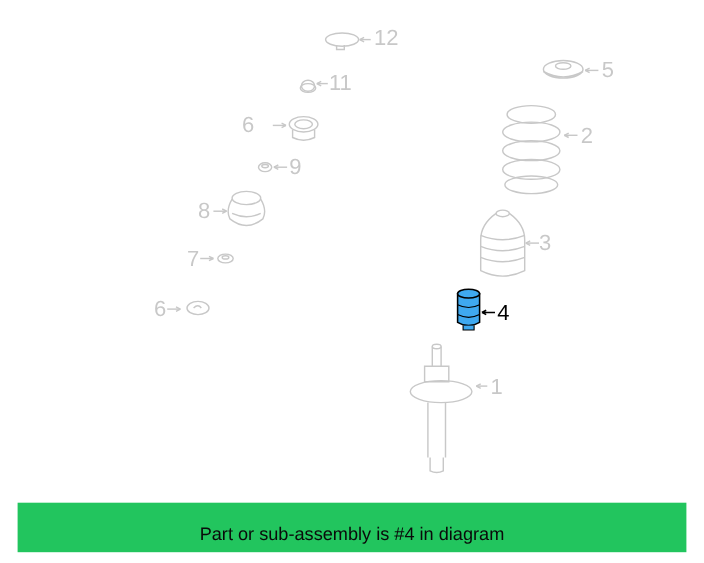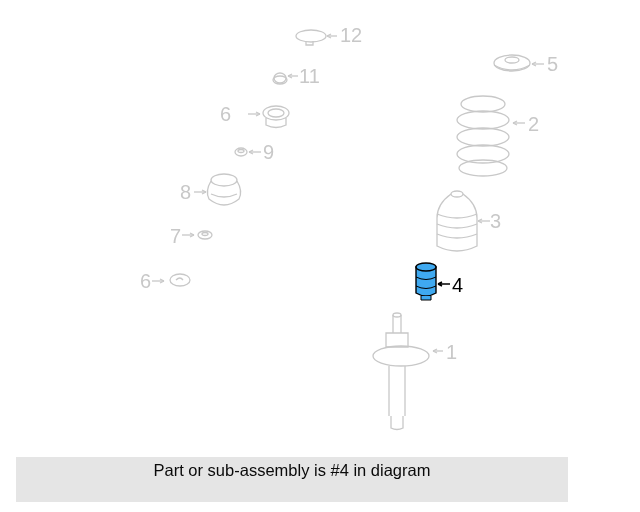--- a/index.html
+++ b/index.html
@@ -1,20 +1,20 @@
 <!DOCTYPE html>
 <html><head>
   <meta charset="utf-8">
   <style>
     html, body { margin:0; padding:0; background:#ffffff; }
     body { width:640px; height:512px; position:relative; overflow:hidden; font-family:"Liberation Sans", sans-serif; }
     #diagram { position:absolute; left:0; top:0; width:640px; height:450px; }
     .callout { position:absolute; font-size:20px; color:#c8c8c8; line-height:20px; }
     .callout.active { color:#000; }
-    .banner { position:absolute; left:16px; top:457px; width:552px; height:45px; background:#e5e5e5; text-align:center; color:#0a0a0a; font-size:16.5px; line-height:19px; padding-top:4px; box-sizing:border-box; }
+    .banner { position:absolute; left:16px; top:457px; width:608px; height:45px; background:#22c55e; text-align:center; color:#0a0a0a; font-size:16.5px; line-height:19px; padding-top:20px; box-sizing:border-box; }
   </style>
 </head>
 <body>
 
 <svg id="diagram" viewBox="0 0 640 450" xmlns="http://www.w3.org/2000/svg">
   <g fill="none" stroke="#c8c8c8" stroke-width="1.3">
 
     <g>
       <ellipse cx="311" cy="36" rx="15" ry="6"></ellipse>
       <path d="M306 41 v4 h7 v-4"></path>

